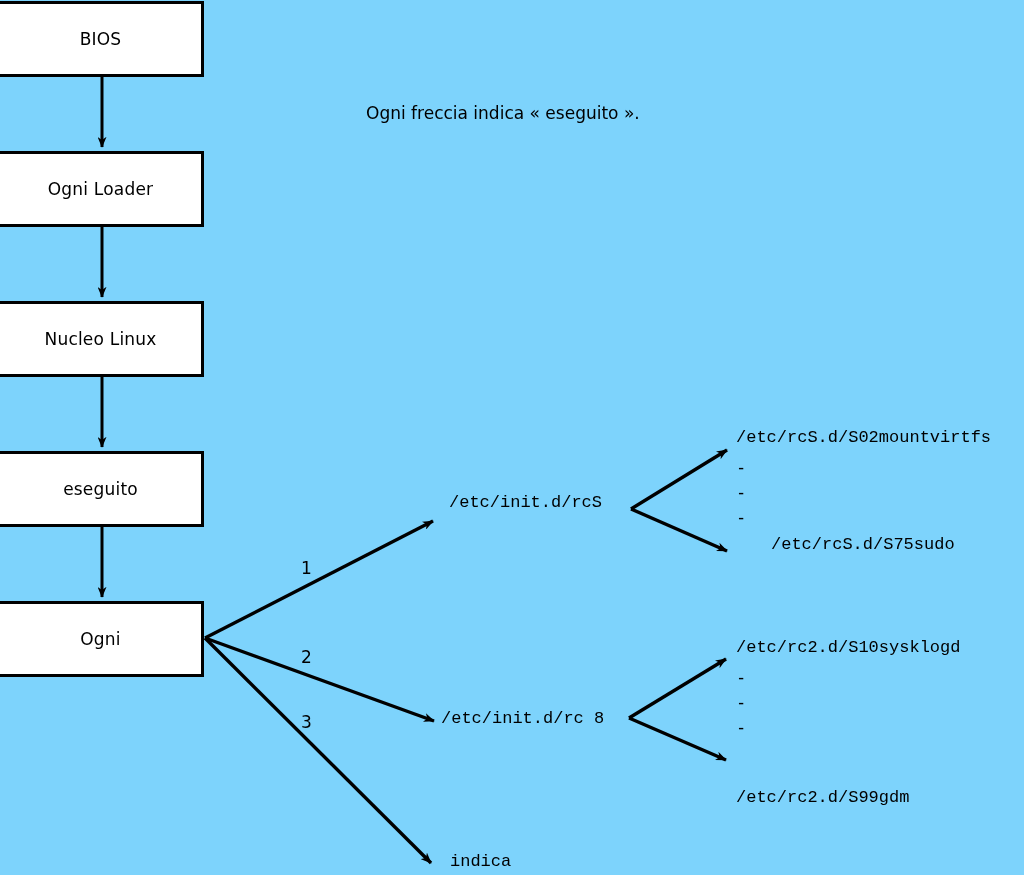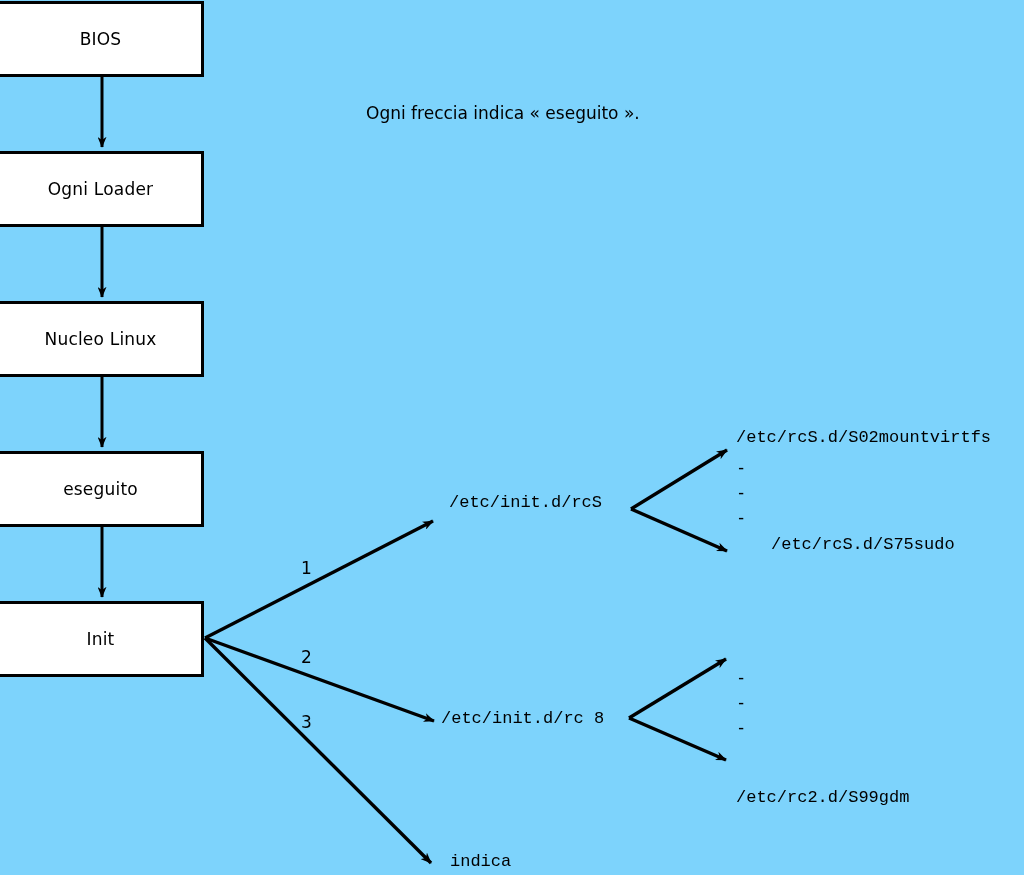--- a/index.html
+++ b/index.html
@@ -120,21 +120,21 @@
 
   <div class="node-box" style="left:-3px; top:301px; width:207px; height:76px;">
     <span class="node-label">Nucleo Linux</span>
   </div>
 
   <div class="node-box" style="left:-3px; top:451px; width:207px; height:76px;">
     <span class="node-label">eseguito</span>
   </div>
 
   <div class="node-box" style="left:-3px; top:601px; width:207px; height:76px;">
-    <span class="node-label">Init</span>
+    <span class="node-label">Ogni</span>
   </div>
 
   <div class="note-text" style="left:366px; top:103px;">Ogni freccia indica « eseguito ».</div>
 
   <div class="edge-number" style="left:301px; top:558px;">1</div>
   <div class="edge-number" style="left:301px; top:647px;">2</div>
   <div class="edge-number" style="left:301px; top:712px;">3</div>
 
   <div class="mono-label" style="left:449px; top:469px;margin-top:24px;">/etc/init.d/rcS</div>
 
@@ -143,20 +143,21 @@
   <div class="mono-label" style="left:450px; top:852px;">indica</div>
 
   <div class="mono-label" style="left:736px; top:428px;">/etc/rcS.d/S02mountvirtfs</div>
 
   <div class="ellipsis-dot" style="left:736px; top:459px;">-</div>
   <div class="ellipsis-dot" style="left:736px; top:484px;">-</div>
   <div class="ellipsis-dot" style="left:736px; top:509px;">-</div>
 
   <div class="mono-label" style="left:736px; top:535px;margin-left:35px;">/etc/rcS.d/S75sudo</div>
 
+  <div class="mono-label" style="left:736px; top:638px;">/etc/rc2.d/S10sysklogd</div>
 
   <div class="ellipsis-dot" style="left:736px; top:669px;">-</div>
   <div class="ellipsis-dot" style="left:736px; top:694px;">-</div>
   <div class="ellipsis-dot" style="left:736px; top:719px;">-</div>
 
   <div class="mono-label" style="left:736px; top:788px;">/etc/rc2.d/S99gdm</div>
 
 </div>
 
 </body></html>

